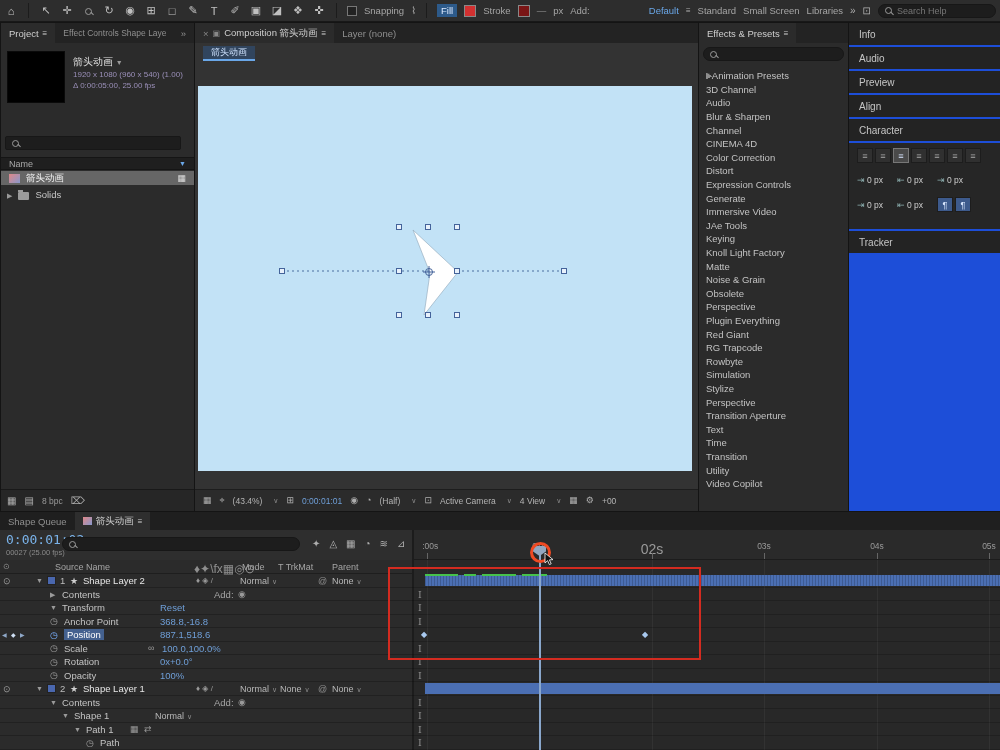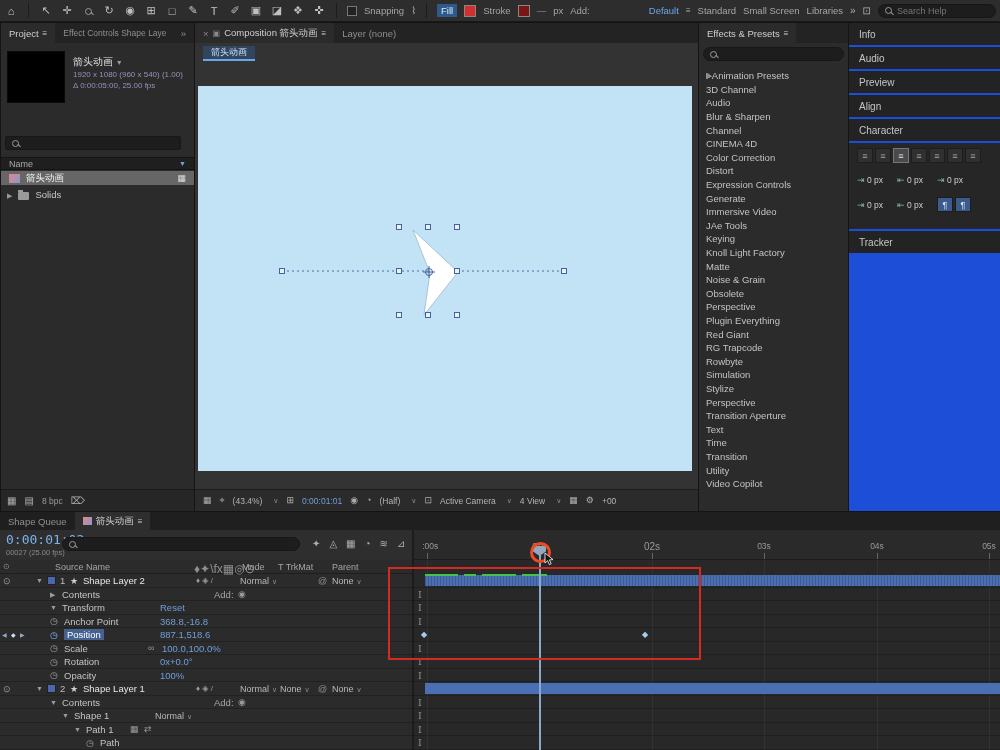--- a/index.html
+++ b/index.html
@@ -417,21 +417,21 @@
         <span class="icon">▦</span>
         <span class="icon">◔</span>
         <span class="icon">≋</span>
         <span class="icon">⊿</span>
       </div>
     </div>
 
     <div style="position:absolute;left:412px;top:18px;width:588px;height:30px;background:#2a2a2a;border-bottom:1px solid #1c1c1c;border-left:2px solid #1c1c1c">
       <span style="position:absolute;left:13px;top:11px;font-size:8.5px;color:#9a9a9a;transform:translateX(-30%)">:00s</span>
       <span style="position:absolute;left:125px;top:11px;font-size:8.5px;color:#9a9a9a;transform:translateX(-50%)">01s</span>
-      <span style="position:absolute;left:238px;top:11px;font-size:10px;color:#9a9a9a;transform:translateX(-50%)">02s</span>
+      <span style="position:absolute;left:238px;top:11px;font-size:14px;color:#9a9a9a;transform:translateX(-50%)">02s</span>
       <span style="position:absolute;left:350px;top:11px;font-size:8.5px;color:#9a9a9a;transform:translateX(-50%)">03s</span>
       <span style="position:absolute;left:463px;top:11px;font-size:8.5px;color:#9a9a9a;transform:translateX(-50%)">04s</span>
       <span style="position:absolute;left:575px;top:11px;font-size:8.5px;color:#9a9a9a;transform:translateX(-50%)">05s</span>
       <div style="position:absolute;left:13px;bottom:0;width:1px;height:6px;background:#666"></div>
       <div style="position:absolute;left:125px;bottom:0;width:1px;height:6px;background:#666"></div>
       <div style="position:absolute;left:238px;bottom:0;width:1px;height:6px;background:#666"></div>
       <div style="position:absolute;left:350px;bottom:0;width:1px;height:6px;background:#666"></div>
       <div style="position:absolute;left:463px;bottom:0;width:1px;height:6px;background:#666"></div>
       <div style="position:absolute;left:575px;bottom:0;width:1px;height:6px;background:#666"></div>
     </div>

